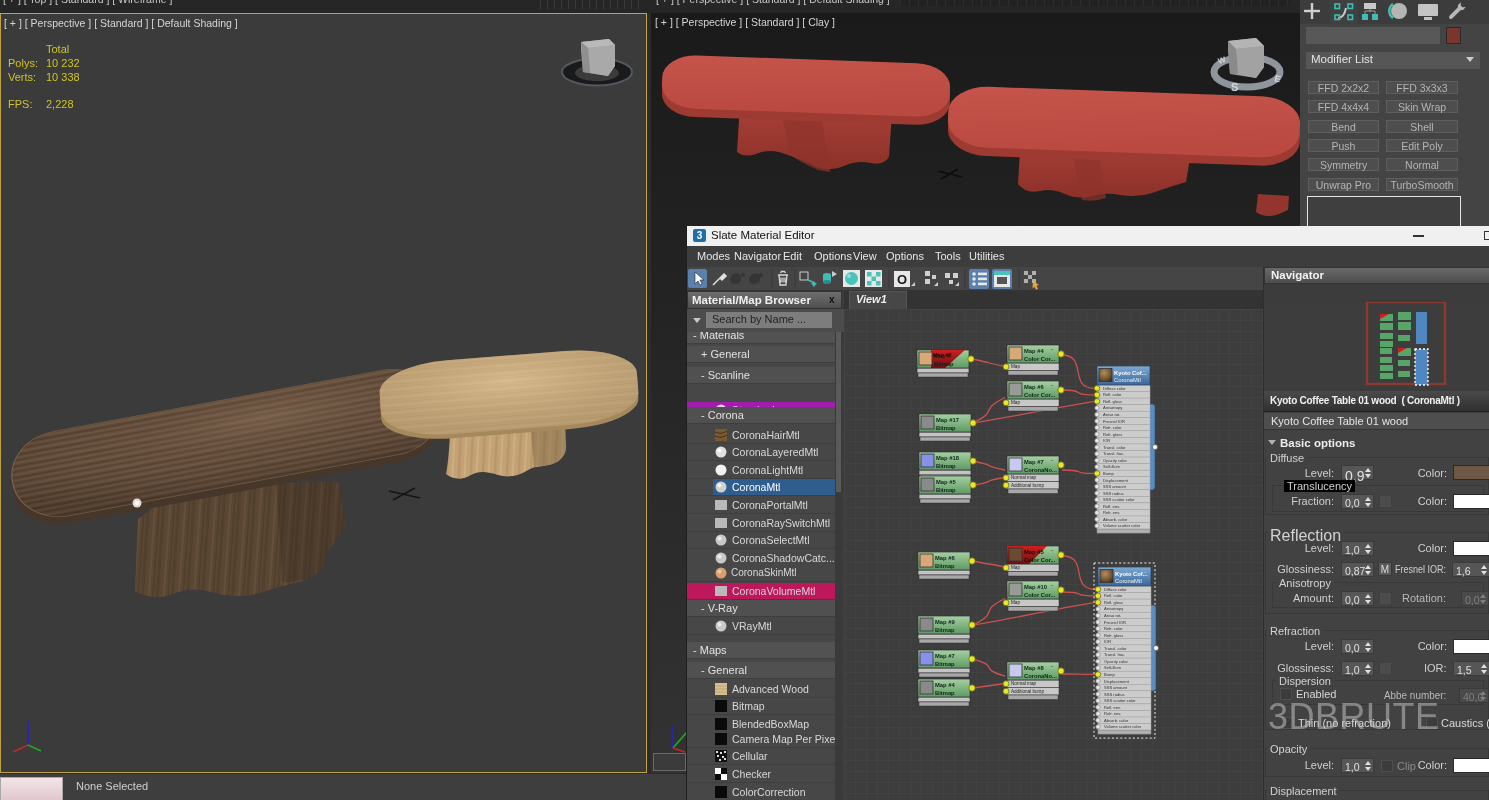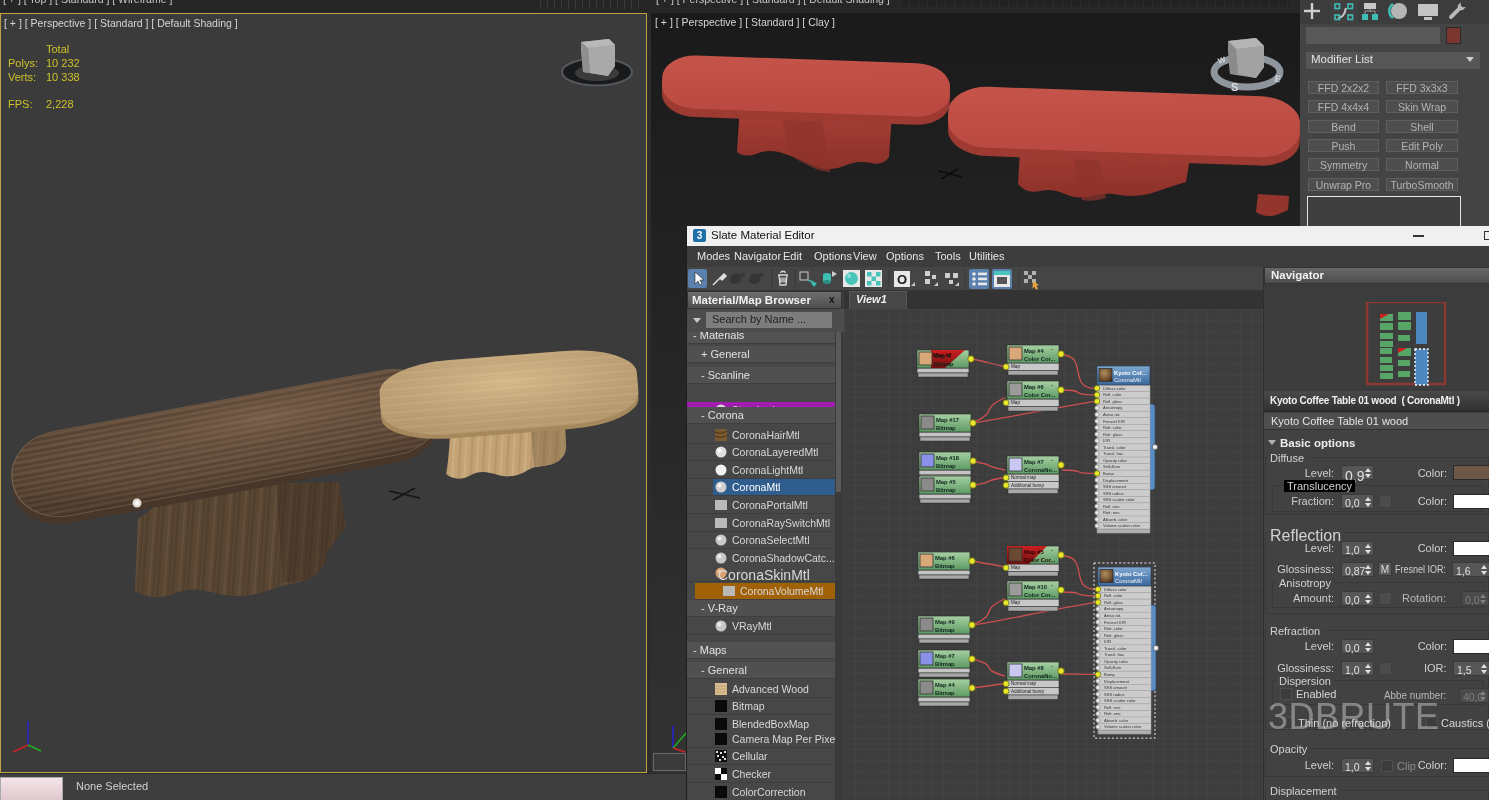--- a/index.html
+++ b/index.html
@@ -403,23 +403,23 @@
           <circle cx="6" cy="6" r="5.5" fill="#c8c8c8"></circle>
           <circle cx="4.5" cy="4.5" r="2" fill="#eee"></circle>
         </svg>
 <div class="abs" style="left:45px;top:2px;color:#d8d8d8;font-size:10.5px;white-space:nowrap">CoronaShadowCatc...</div>
 </div>
 <div class="abs" style="left:0;top:233.2px;width:148px;height:17px;background:#474747;border-bottom:1px solid #3e3e3e">
 <svg class="abs" style="left:28px;top:2px" width="12" height="12" viewBox="0 0 12 12">
           <circle cx="6" cy="6" r="5.5" fill="#d8a070"></circle>
           <circle cx="4.5" cy="4.5" r="2" fill="#f0c8a0"></circle>
         </svg>
-<div class="abs" style="left:31px;top:2px;color:#d8d8d8;font-size:14px;white-space:nowrap">CoronaSkinMtl</div>
-</div>
-<div class="abs" style="left:8px;top:250.8px;width:148px;height:17px;background:#a16207;border-bottom:1px solid #3e3e3e">
+<div class="abs" style="left:44px;top:2px;color:#d8d8d8;font-size:10px;white-space:nowrap">CoronaSkinMtl</div>
+</div>
+<div class="abs" style="left:0;top:250.8px;width:148px;height:17px;background:#be185d;border-bottom:1px solid #3e3e3e">
 <svg class="abs" style="left:28px;top:2px" width="12" height="12" viewBox="0 0 12 12">
           <rect y="1" width="12" height="10" fill="#b9b9b9"></rect>
         </svg>
 <div class="abs" style="left:45px;top:2px;color:#d8d8d8;font-size:10.5px;white-space:nowrap">CoronaVolumeMtl</div>
 </div>
 <div class="abs" style="left:0;top:268.3px;width:148px;height:17px;background:#505050;border-bottom:1px solid #3e3e3e;color:#e0e0e0;font-size:11px;padding:2px 0 0 14px">- V-Ray</div>
 <div class="abs" style="left:0;top:285.8px;width:148px;height:17px;background:#474747;border-bottom:1px solid #3e3e3e">
 <svg class="abs" style="left:28px;top:2px" width="12" height="12" viewBox="0 0 12 12">
           <circle cx="6" cy="6" r="5.5" fill="#c8c8c8"></circle>
           <circle cx="4.5" cy="4.5" r="2" fill="#eee"></circle>

